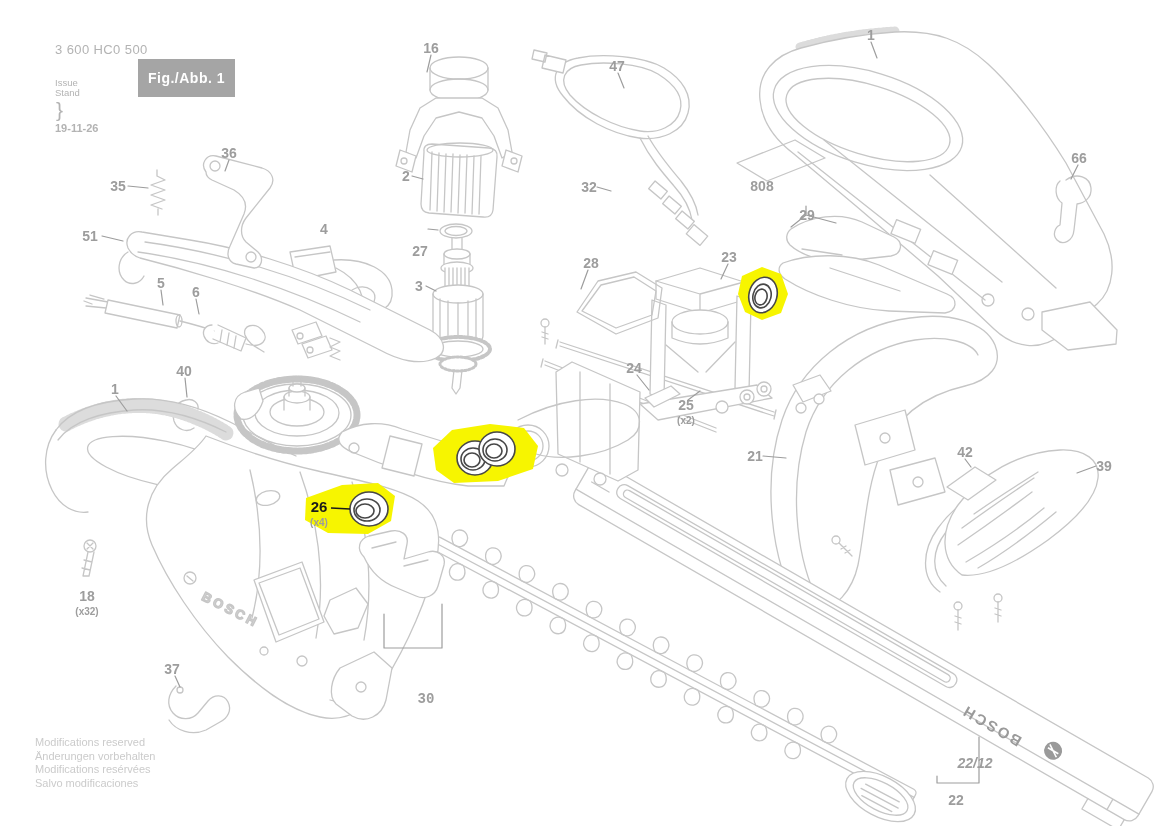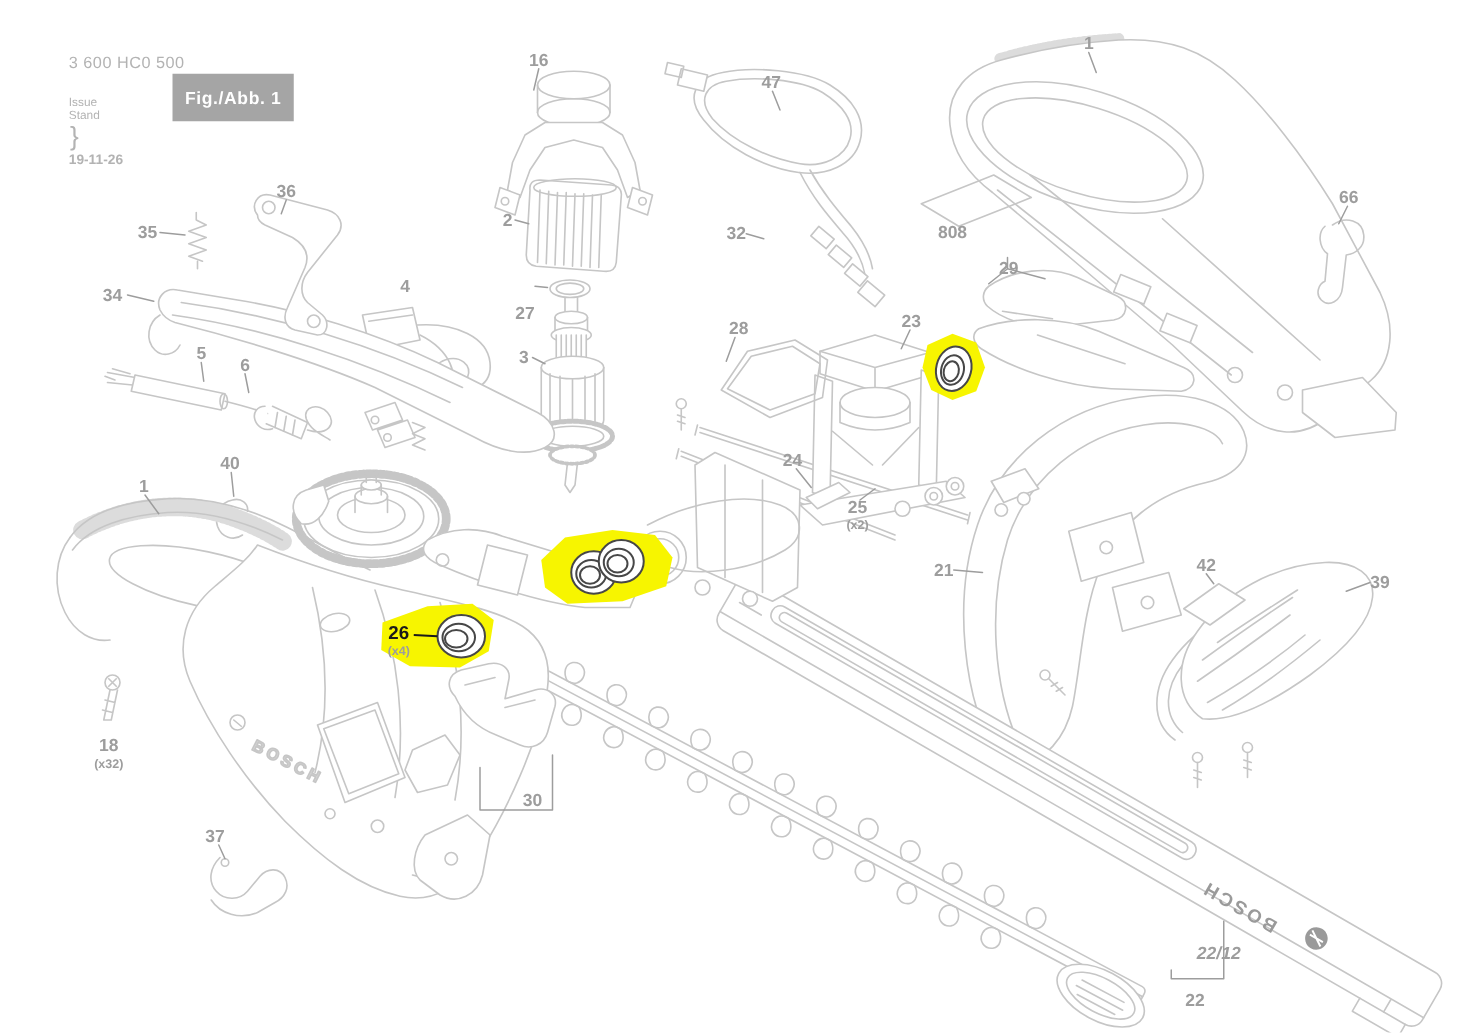--- a/index.html
+++ b/index.html
@@ -400,21 +400,21 @@
     <path class="leader-dark" d="M331,508 L350,509"></path>
   </svg>
 
   <div class="labels-layer">
       <div class="part-label" style="left: 431px; top: 48px;"><span class="main">16</span></div>
       <div class="part-label" style="left: 617px; top: 66px;"><span class="main">47</span></div>
       <div class="part-label" style="left: 871px; top: 35px;"><span class="main">1</span></div>
       <div class="part-label" style="left: 1079px; top: 158px;"><span class="main">66</span></div>
       <div class="part-label" style="left: 118px; top: 186px;"><span class="main">35</span></div>
       <div class="part-label" style="left: 229px; top: 153px;"><span class="main">36</span></div>
-      <div class="part-label" style="left: 90px; top: 236px;"><span class="main">34</span></div>
+      <div class="part-label" style="left: 90px; top: 236px;"><span class="main">51</span></div>
       <div class="part-label" style="left: 406px; top: 176px;"><span class="main">2</span></div>
       <div class="part-label" style="left: 420px; top: 231px; margin-top: 20px;"><span class="main">27</span></div>
       <div class="part-label" style="left: 324px; top: 229px;"><span class="main">4</span></div>
       <div class="part-label" style="left: 589px; top: 187px;"><span class="main">32</span></div>
       <div class="part-label" style="left: 762px; top: 186px;"><span class="main">808</span></div>
       <div class="part-label" style="left: 807px; top: 199px; margin-top: 16px;"><span class="main">29</span></div>
       <div class="part-label" style="left: 729px; top: 257px;"><span class="main">23</span></div>
       <div class="part-label" style="left: 591px; top: 263px;"><span class="main">28</span></div>
       <div class="part-label" style="left: 419px; top: 286px;"><span class="main">3</span></div>
       <div class="part-label" style="left: 161px; top: 283px;"><span class="main">5</span></div>
@@ -422,31 +422,37 @@
       <div class="part-label" style="left: 634px; top: 368px;"><span class="main">24</span></div>
       <div class="part-label" style="left: 686px; top: 413px;"><span class="main">25</span><span class="sub">(x2)</span></div>
       <div class="part-label" style="left: 115px; top: 389px;"><span class="main">1</span></div>
       <div class="part-label" style="left: 184px; top: 371px;"><span class="main">40</span></div>
       <div class="part-label" style="left: 755px; top: 456px;"><span class="main">21</span></div>
       <div class="part-label" style="left: 965px; top: 452px;"><span class="main">42</span></div>
       <div class="part-label" style="left: 1104px; top: 466px;"><span class="main">39</span></div>
       <div class="part-label emphasis" style="left: 319px; top: 514px;"><span class="main">26</span><span class="sub">(x4)</span></div>
       <div class="part-label" style="left: 87px; top: 604px;"><span class="main">18</span><span class="sub">(x32)</span></div>
       <div class="part-label" style="left: 172px; top: 669px;"><span class="main">37</span></div>
-      <div class="part-label" style="left: 426px; top: 640px;"><span class="main">30</span></div>
+      <div class="part-label" style="left: 426px; top: 699px; font-family: Liberation Mono, monospace;"><span class="main">30</span></div>
       <div class="part-label" style="left: 975px; top: 763px; font-style: italic;"><span class="main">22/12</span></div>
       <div class="part-label" style="left: 956px; top: 800px;"><span class="main">22</span></div>
     </div>
 
   <div class="header">
     <div class="product-code">3 600 HC0 500</div>
     <div class="issue-row">
       <div class="issue-stack">
         <span>Issue</span>
         <span>Stand</span>
       </div>
       <span class="brace">}</span>
       <span class="issue-date">19-11-26</span>
     </div>
   </div>
   <div class="fig-box">Fig./Abb. 1</div>
 
+  <div class="footer">
+    <div>Modifications reserved</div>
+    <div>Änderungen vorbehalten</div>
+    <div>Modifications resérvées</div>
+    <div>Salvo modificaciones</div>
+  </div>
 </div>
 
 </body></html>

